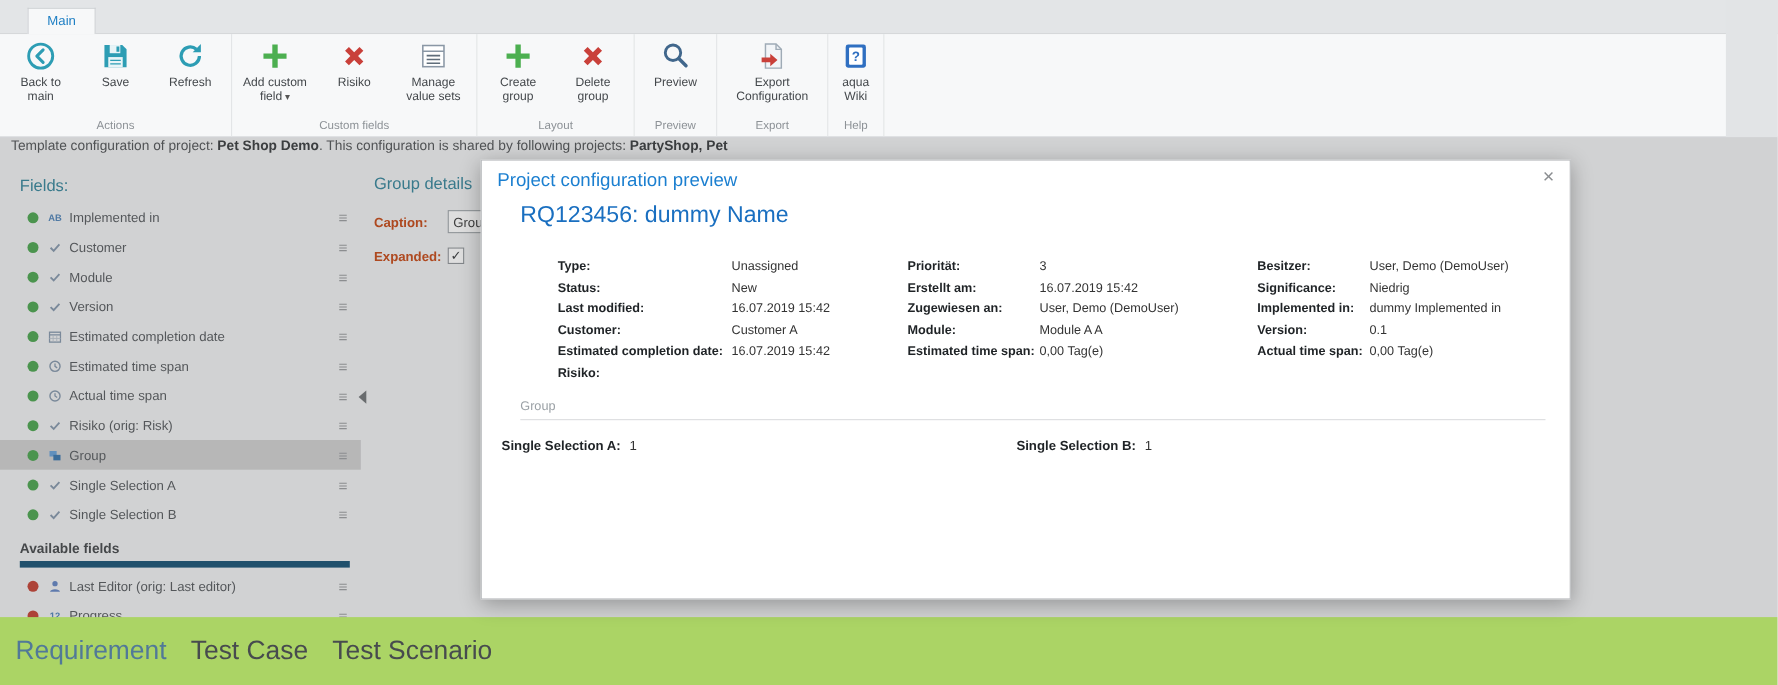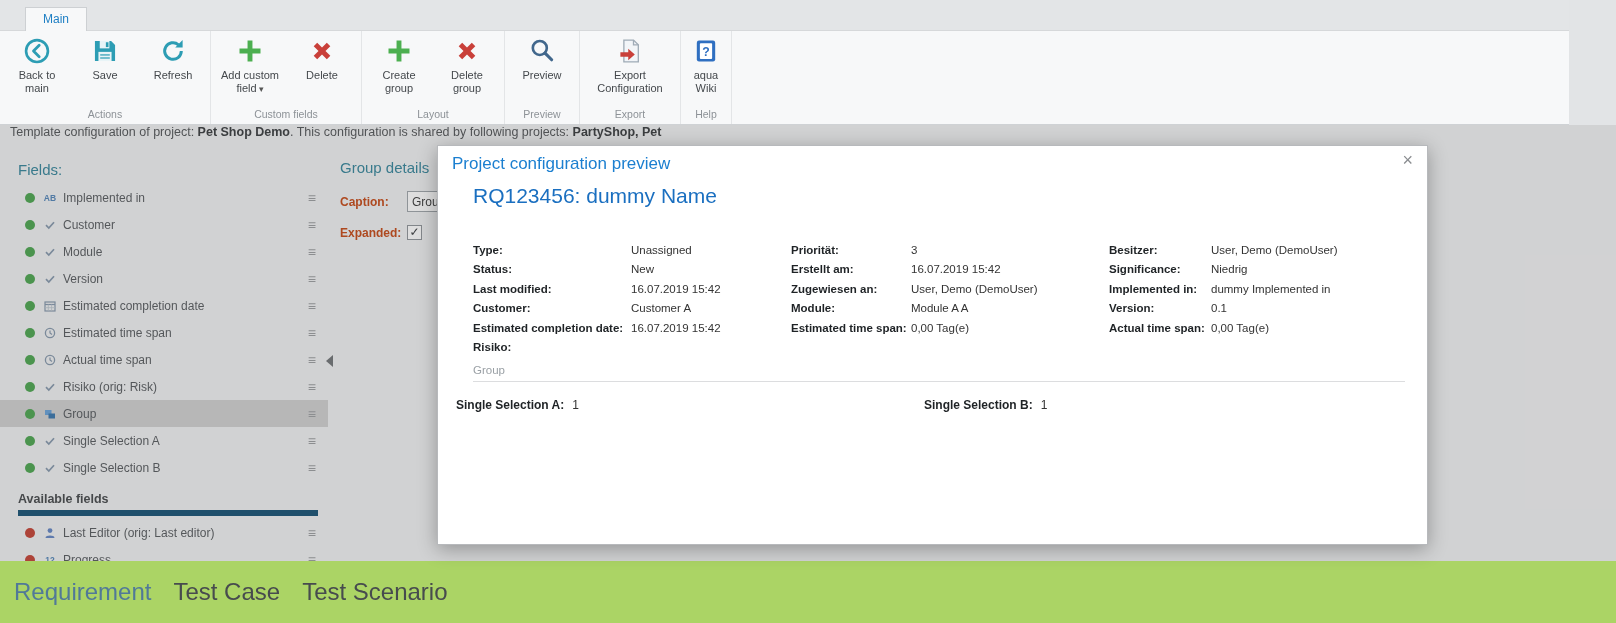--- a/index.html
+++ b/index.html
@@ -74,21 +74,21 @@
 
   
   .modal { position:absolute; left:437px; top:145px; width:991px; height:400px;
            background:#fff; border:1px solid #b7b9bc; box-shadow:0 4px 18px rgba(0,0,0,0.30); z-index:100; }
   .modal-title { position:absolute; left:14px; top:8px; font-size:17px; color:#1b7fd0; }
   .modal-close { position:absolute; right:14px; top:5px; font-size:18px; color:#8a8d90; cursor:pointer; line-height:18px; }
   .modal-heading { position:absolute; left:35px; top:38px; font-size:21px; color:#1a6fc0; }
   .mcols { position:absolute; inset:0; }
   .mcol { position:absolute; top:90px; font-size:11.5px; color:#333; }
   .mcol.c1 { left:35px; } .mcol.c2 { left:353px; } .mcol.c3 { left:671px; }
-  .mrow { display:flex; height:19.5px; align-items:flex-end; white-space:nowrap; }
+  .mrow { display:flex; height:19.5px; align-items:flex-start; white-space:nowrap;margin-left:34px; }
   .mlabel { font-weight:bold; color:#1f2326; }
   .c1 .mlabel { min-width:158px; } .c2 .mlabel { min-width:120px; } .c3 .mlabel { min-width:102px; }
   .msection-title { position:absolute; left:35px; top:218px; font-size:11.5px; color:#9aa0a5; }
   .msection-line { position:absolute; left:35px; right:22px; top:235px; border-top:1px solid #dcdddf; }
   .mgroup-fields { position:absolute; left:18px; top:252px; right:22px; height:20px; font-size:12px; color:#333; }
   .mgf { position:absolute; top:0; display:flex; white-space:nowrap; }
   .mgf:nth-child(1) { left:0; } .mgf:nth-child(2) { left:468px; }
   .mgf .mvalue { margin-left:8px; }
 </style>
 </head>
@@ -145,21 +145,33 @@
               </svg>
             </div>
             <div class="rlabel" data-name="ribbon-button-label">Add custom field<span class="caret" data-name="chevron-down-icon"> ▾</span></div>
           </div>
           <div class="rbtn" data-name="ribbon-button-delete">
             <div class="ricon" data-name="delete-icon">
               <svg viewBox="0 0 32 32">
                 <path d="M6.5 10.5 L10.5 6.5 L16 12 L21.5 6.5 L25.5 10.5 L20 16 L25.5 21.5 L21.5 25.5 L16 20 L10.5 25.5 L6.5 21.5 L12 16 Z" fill="#c9403a"></path>
               </svg>
             </div>
-            <div class="rlabel" data-name="ribbon-button-label">Delete</div>
+            <div class="rlabel" data-name="ribbon-button-label">Risiko</div>
+          </div>
+          <div class="rbtn" data-name="ribbon-button-manage-value-sets">
+            <div class="ricon" data-name="value-sets-icon">
+              <svg viewBox="0 0 32 32">
+                <rect x="5" y="5" width="22" height="22" fill="#fff" stroke="#8a97a5" stroke-width="1.6"></rect>
+                <line x1="5" y1="11" x2="27" y2="11" stroke="#8a97a5" stroke-width="1.6"></line>
+                <line x1="9" y1="15.5" x2="23" y2="15.5" stroke="#5f6d7a" stroke-width="1.6"></line>
+                <line x1="9" y1="19.5" x2="23" y2="19.5" stroke="#5f6d7a" stroke-width="1.6"></line>
+                <line x1="9" y1="23.5" x2="23" y2="23.5" stroke="#5f6d7a" stroke-width="1.6"></line>
+              </svg>
+            </div>
+            <div class="rlabel" data-name="ribbon-button-label">Manage value sets</div>
           </div>
         </div>
         <div class="rgroup-label" data-name="ribbon-group-label">Custom fields</div>
       </div>
       <div class="rgroup" data-name="ribbon-group-layout">
         <div class="rbuttons" data-name="ribbon-group-buttons">
           <div class="rbtn" data-name="ribbon-button-create-group">
             <div class="ricon" data-name="add-icon">
               <svg viewBox="0 0 32 32">
                 <path d="M13.2 4 h5.6 v9.2 H28 v5.6 h-9.2 V28 h-5.6 v-9.2 H4 v-5.6 h9.2 z" fill="#4caf50"></path>

